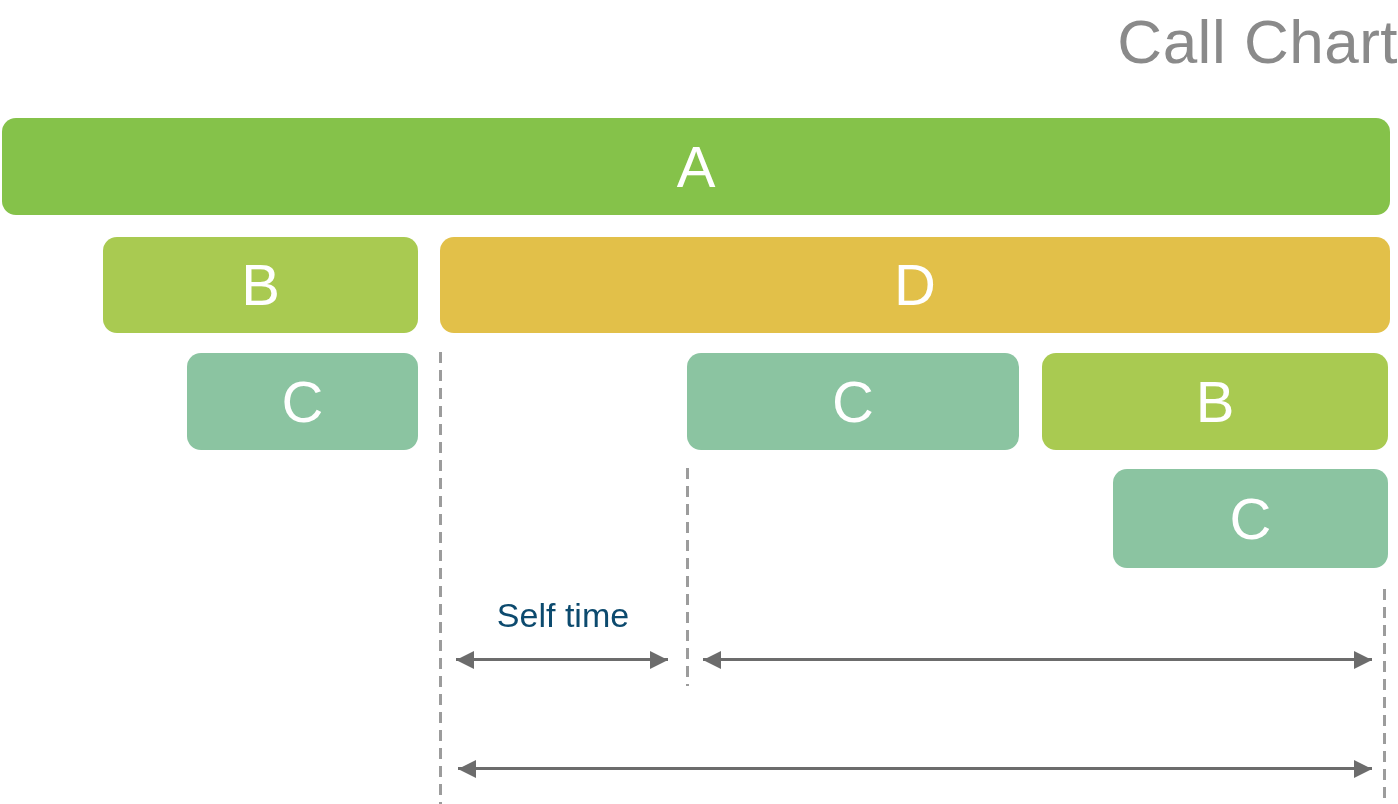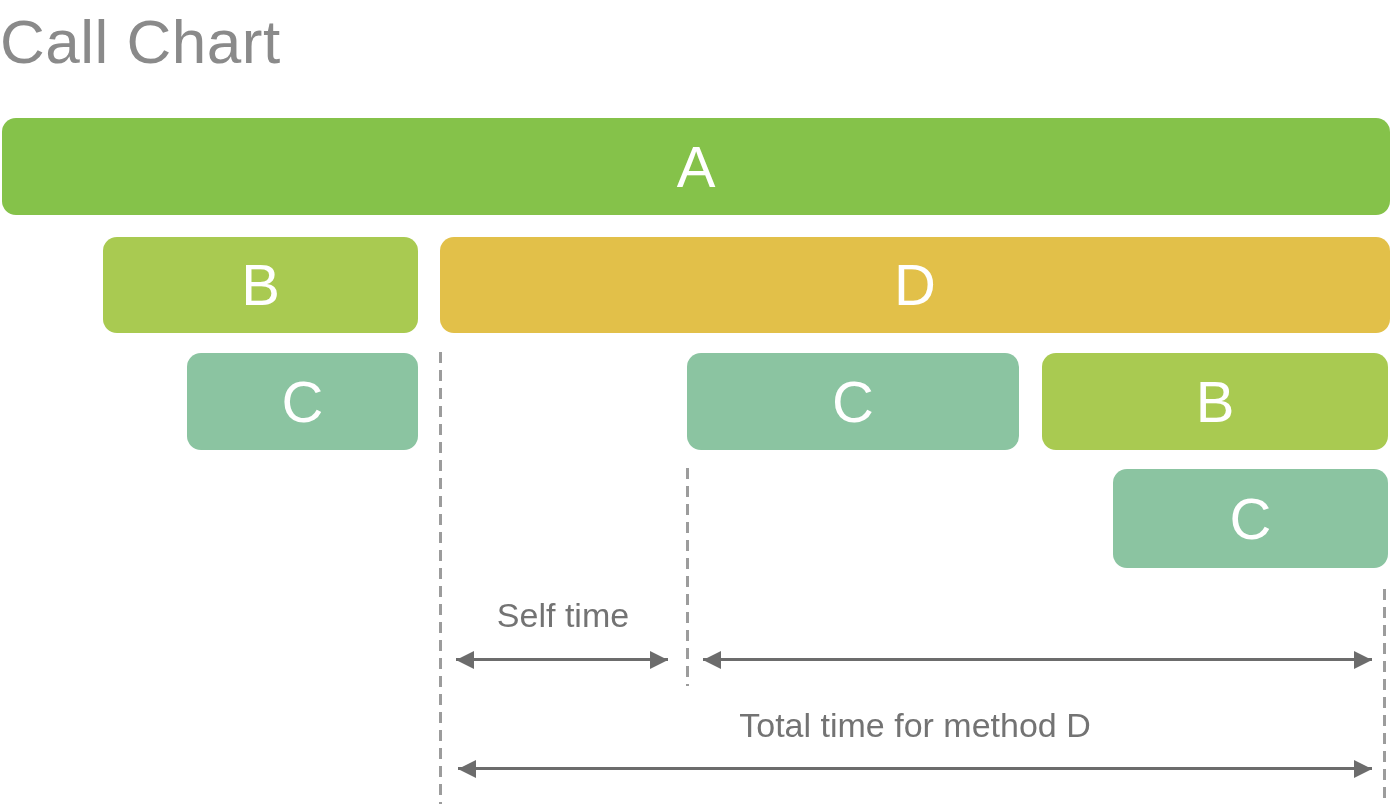--- a/index.html
+++ b/index.html
@@ -13,21 +13,21 @@
     width: 1398px;
     height: 804px;
     background: #ffffff;
     overflow: hidden;
   }
   .title {
     position: absolute;
     top: 6px;
     left: 0;
     width: 100%;
-    text-align: left;
+    text-align: right;
     font-size: 62px;
     font-weight: 300;
     color: #8a8a8a;
     letter-spacing: 0.5px;
   }
   .bar {
     position: absolute;
     border-radius: 14px;
     display: flex;
     align-items: center;
@@ -69,21 +69,21 @@
   }
   .arrow::after {
     right: 0;
     border-left: 18px solid #6c6c6c;
   }
   .anno-label {
     position: absolute;
     transform: translateX(-50%);
     font-size: 34px;
     font-weight: 300;
-    color: #737373;
+    color: #0c4a6e;
     white-space: nowrap;
   }
   .label-self     { left: 563px;  top: 596px; }
   .label-children { left: 1038px; top: 596px; }
   .label-total    { left: 915px;  top: 706px; }
 </style>
 </head>
 <body>
 
 <div id="canvas">
@@ -103,14 +103,13 @@
       <div class="guide" style="left: 686px; top: 468px; height: 218px;"></div>
       <div class="guide" style="left: 1383px; top: 589px; height: 215px;"></div>
     </div>
   <div id="arrows-layer">
       <div class="arrow" style="left: 456px; top: 658px; width: 212px;"></div>
       <div class="arrow" style="left: 703px; top: 658px; width: 669px;"></div>
       <div class="arrow" style="left: 458px; top: 767px; width: 914px;"></div>
     </div>
 
   <div class="anno-label label-self">Self time</div>
-  <div class="anno-label label-total">Total time for method D</div>
 </div>
 
 </body></html>

